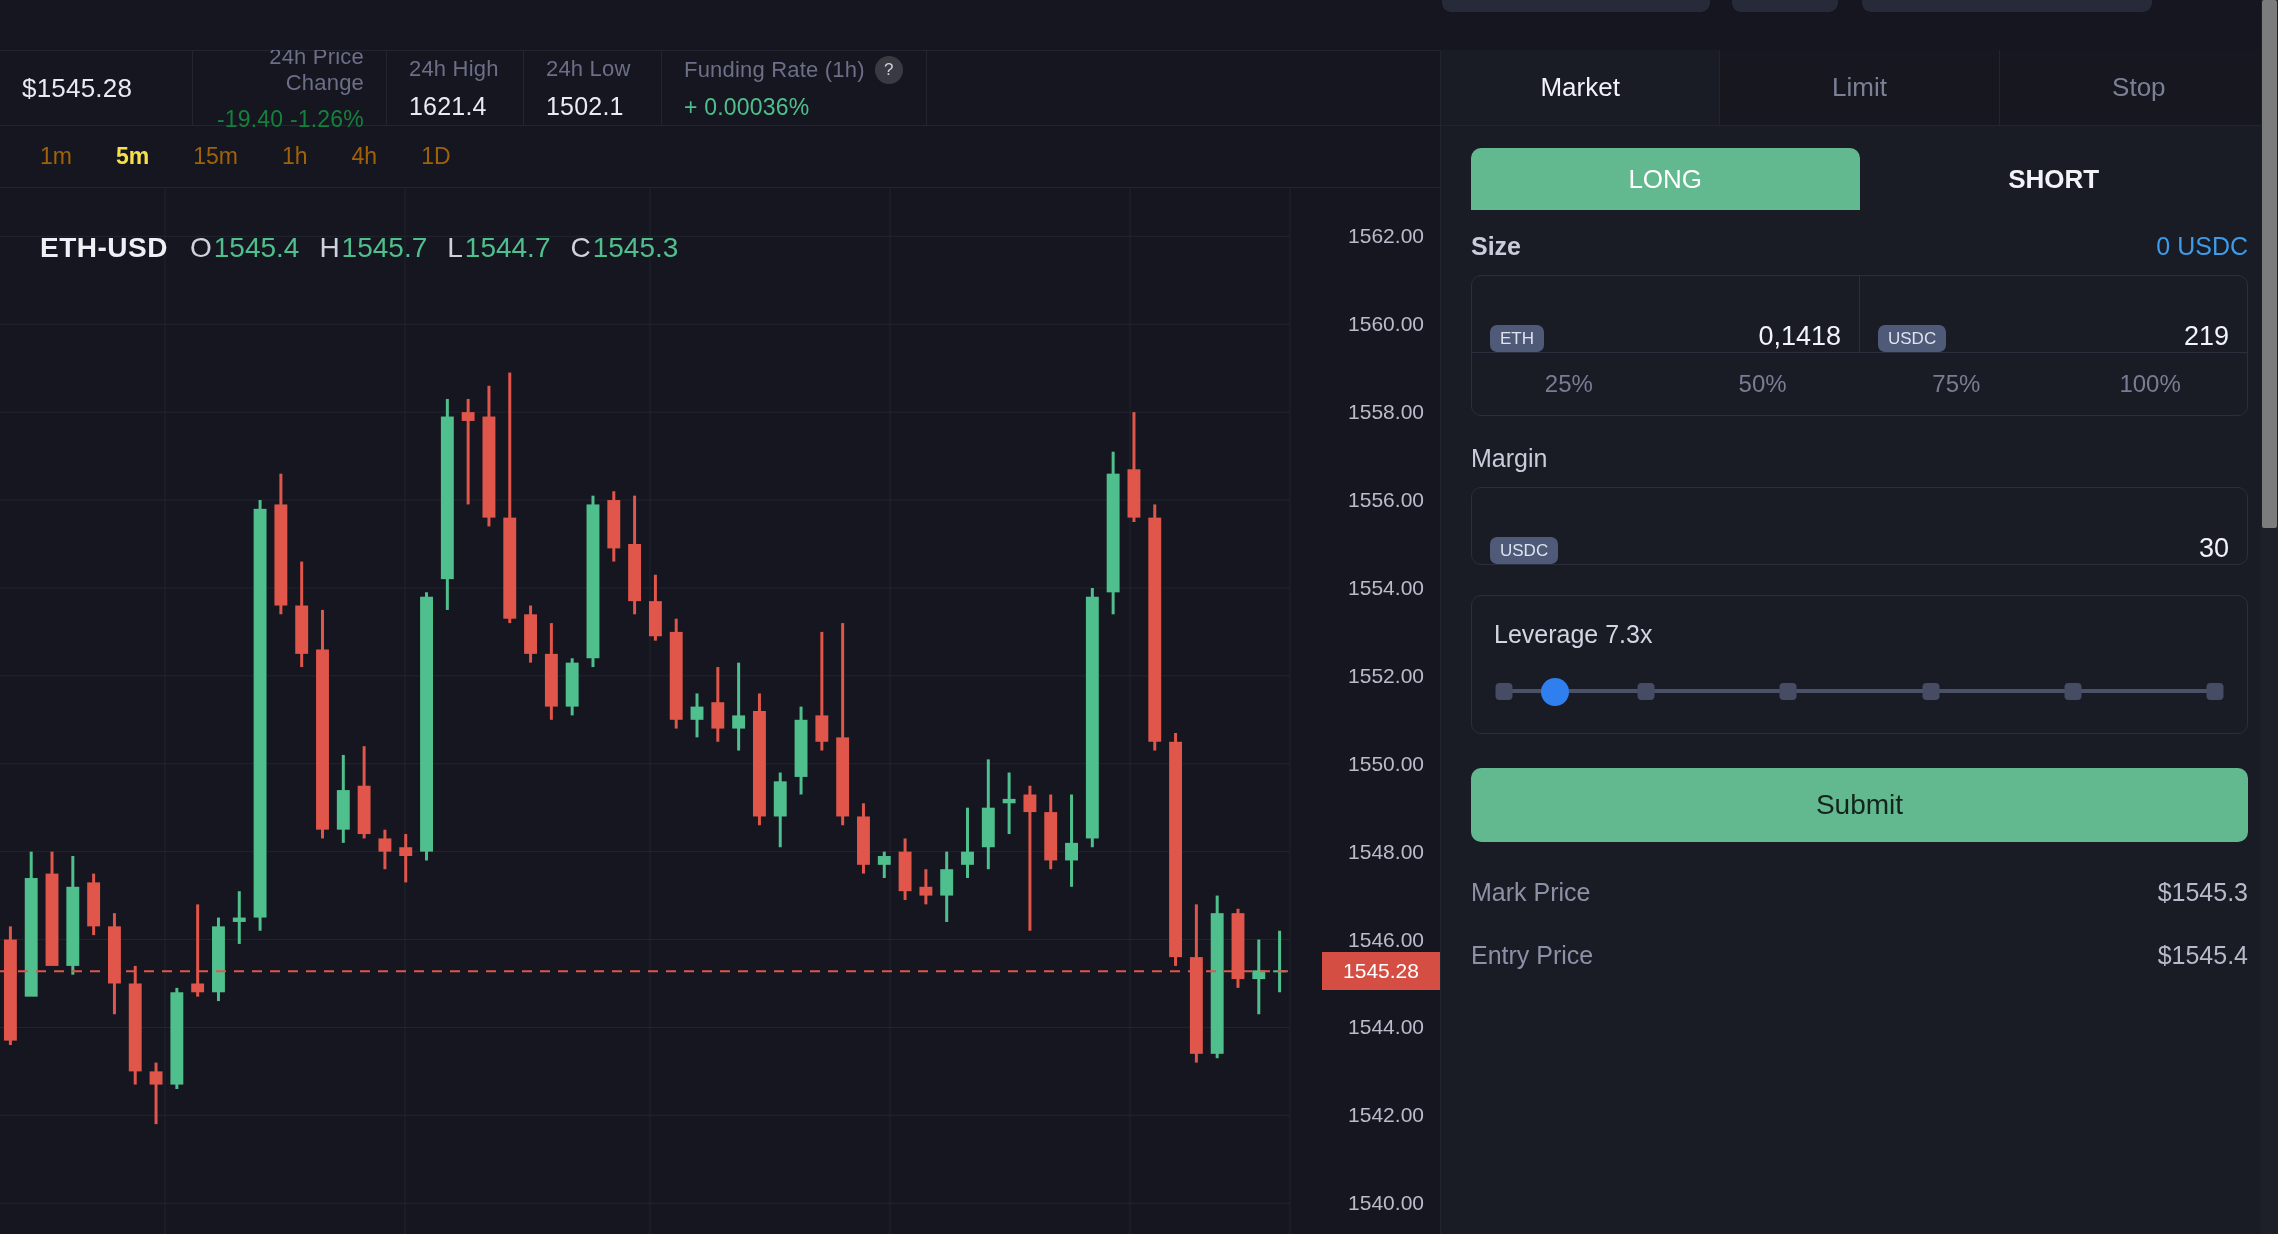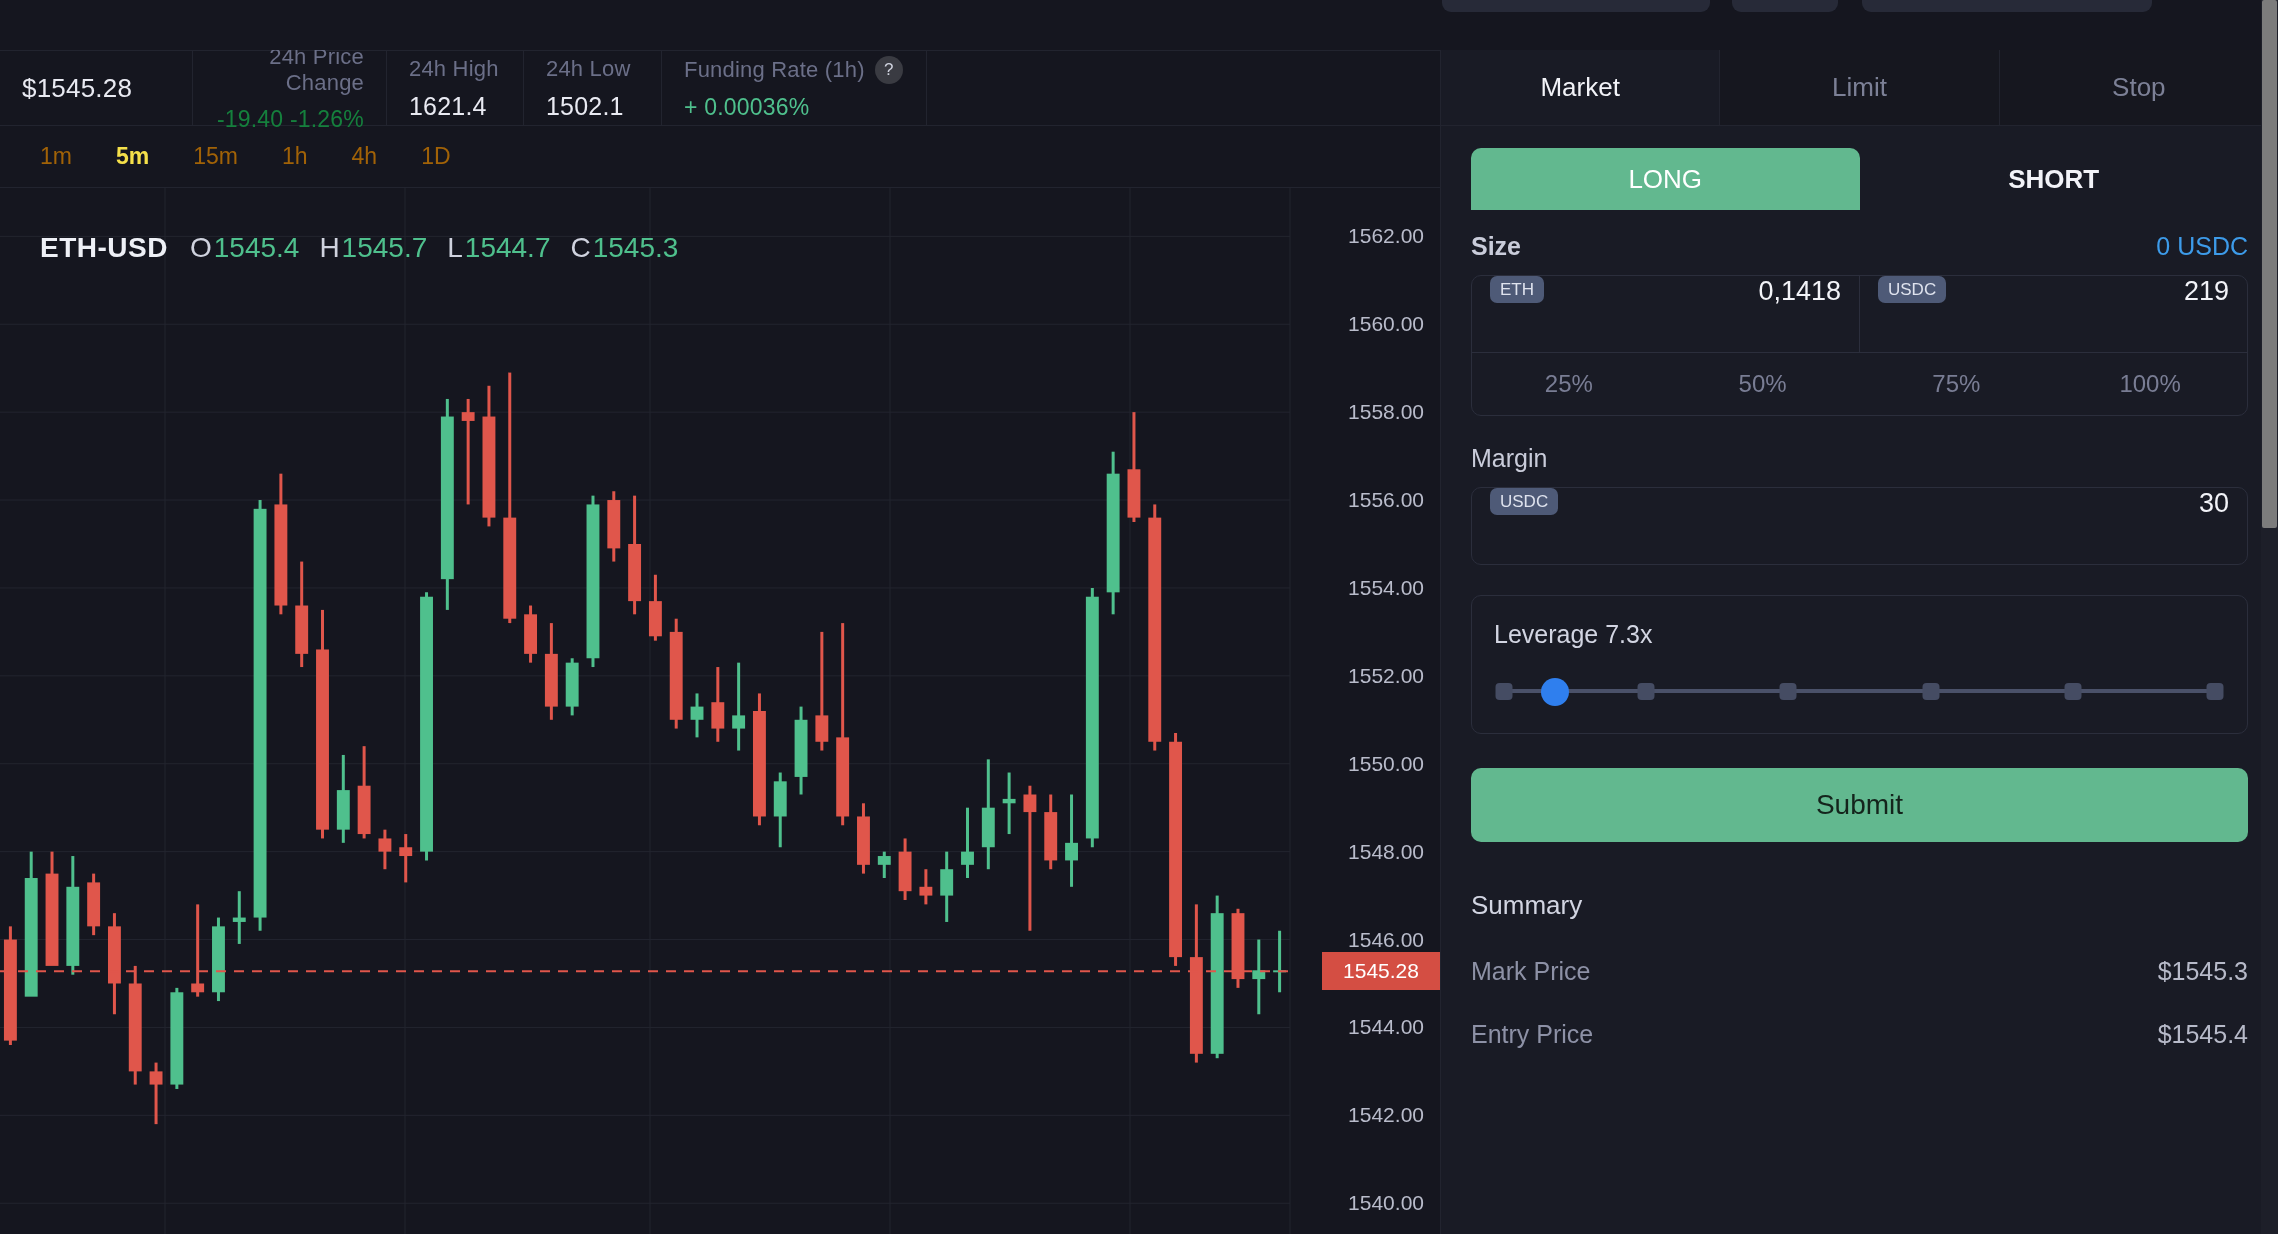--- a/index.html
+++ b/index.html
@@ -123,21 +123,21 @@
   }
   .row-head .k { font-size: 25px; color: #c9ccda; font-weight: bold; }
   .row-head .v { font-size: 25px; color: #3d9be9; }
 
   .box {
     border: 1px solid #2b2e3c; border-radius: 10px; overflow: hidden;
     background: #191b25;
   }
   .box-inputs { display: flex; }
   .inp {
-    flex: 1; height: 76px; display: flex; align-items: flex-start;
+    flex: 1; height: 76px; display: flex; align-items: flex-end;
     padding: 0 18px; gap: 10px; cursor: text;
   }
   .inp + .inp { border-left: 1px solid #2b2e3c; }
   .tok {
     background: #4e5a77; color: #dfe3ee; font-size: 17px;
     border-radius: 7px; padding: 5px 10px; line-height: 1;
   }
   .inp-val {
     flex: 1; text-align: right; font-size: 27px; color: #f2f3f8;
   }
@@ -474,21 +474,20 @@
             <div class="tick" style="left: calc(40% + 2px);"></div>
             <div class="tick" style="left: calc(60% - 2px);"></div>
             <div class="tick" style="left: calc(80% - 6px);"></div>
             <div class="tick" style="left: calc(100% - 10px);"></div>
             <div class="thumb" style="left: calc(7% + 10px);"></div>
           </div>
       </div>
 
       <button class="submit">Submit</button>
 
-      <div class="sum-title">Summary</div>
 
       <div class="sum-row">
         <span class="sk">Mark Price</span>
         <span class="sv">$1545.3</span>
       </div>
       <div class="sum-row clipped">
         <span class="sk">Entry Price</span>
         <span class="sv">$1545.4</span>
       </div>
     </div>

